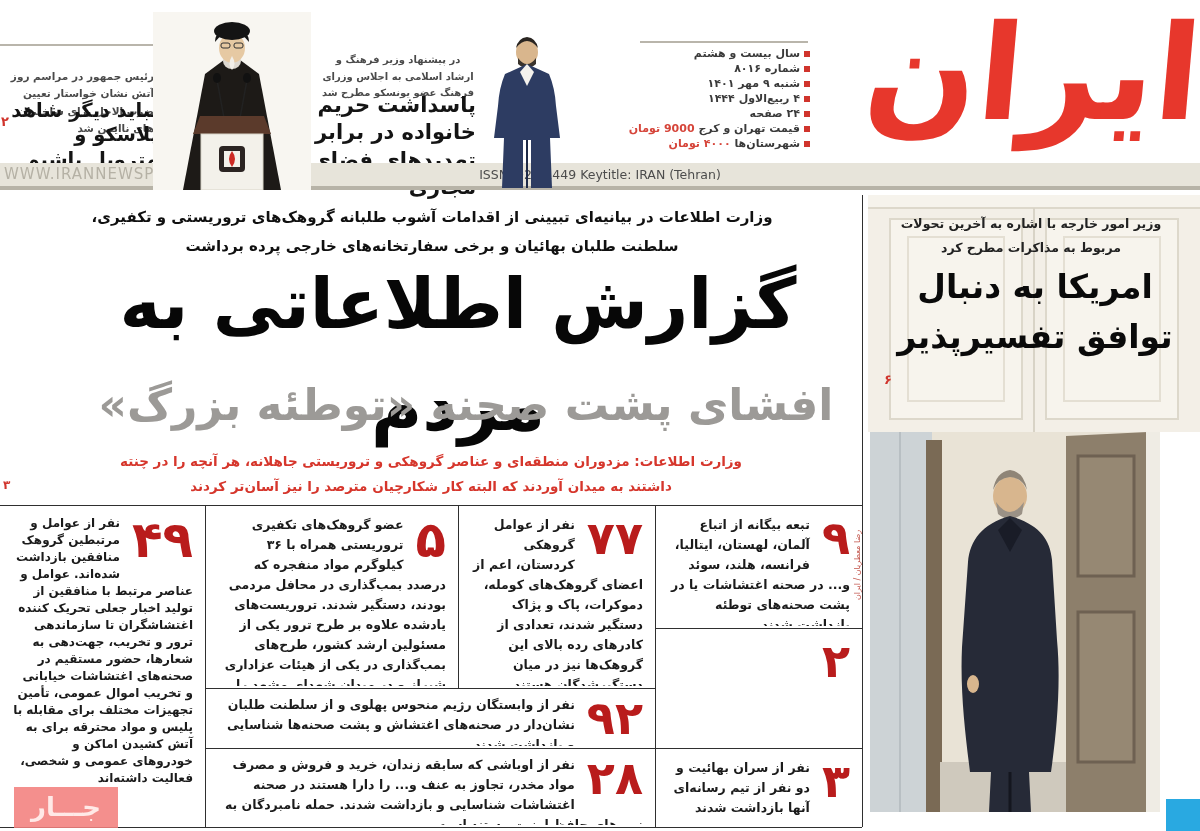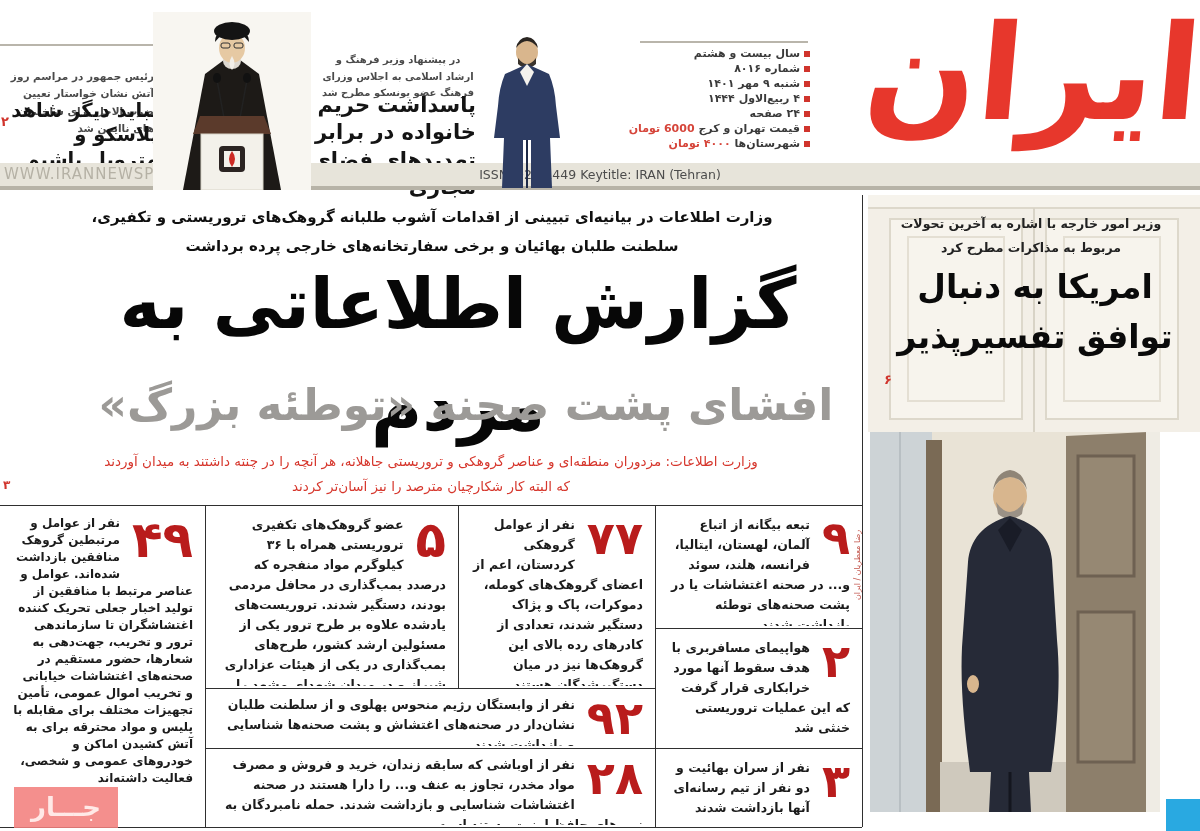--- a/index.html
+++ b/index.html
@@ -23,21 +23,21 @@
 
   
   .kicker-s{font-size:10.5px;color:#4a4a4a;font-weight:bold;line-height:1.65;text-align:right;}
   .headline-s{font-weight:bold;color:#141414;text-align:right;}
   .pnum{color:#d0342c;font-weight:bold;font-size:13px;}
 
   
   .lead-kicker{left:70px;top:203px;width:724px;text-align:center;font-size:15px;font-weight:bold;color:#101010;line-height:1.9;}
   .lead-headline{left:0;top:254px;width:862px;text-align:center;font-size:70px;font-weight:bold;color:#070707;line-height:1.45;margin-left:27px;}
   .lead-sub{left:0;top:370px;width:862px;text-align:center;font-size:44px;font-weight:bold;color:#9c9a97;line-height:1.6;padding-left:35px;}
-  .lead-deck{left:100px;top:449px;width:662px;text-align:center;font-size:13.5px;font-weight:normal;color:#d6362c;line-height:1.85;}
+  .lead-deck{left:100px;top:449px;width:662px;text-align:center;font-size:13.5px;font-weight:bold;color:#d6362c;line-height:1.85;}
 
   
   .r-kicker{left:880px;top:212px;width:302px;text-align:center;font-size:12.5px;font-weight:bold;color:#222;line-height:1.95;z-index:2;}
   .r-headline{left:884px;top:262px;width:302px;text-align:center;font-size:33px;font-weight:bold;color:#0a0a0a;line-height:1.5;z-index:2;}
   .photo-credit{left:853px;top:600px;font-size:8px;color:#c4584f;transform:rotate(-90deg);transform-origin:left top;white-space:nowrap;}
 
   
   .stat{position:absolute;overflow:hidden;padding:8px 10px;box-sizing:border-box;}
   .stat-num{float:right;font-weight:bold;color:#b91c1c;font-size:46px;line-height:0.95;margin:2px 0 6px 12px;}
   .stat-txt{font-weight:bold;font-size:12.5px;line-height:1.6;color:#1b1b1b;text-align:right;}
@@ -55,21 +55,21 @@
 
   <div class="abs logo">ایران</div>
 
   <div class="grayline" style="left:640px;top:41px;width:168px;height:2px;"></div>
   <div class="abs info-list">
     <div class="row"><span class="bullet"></span><span>سال بیست و هشتم</span></div>
     <div class="row"><span class="bullet"></span><span>شماره ۸۰۱۶</span></div>
     <div class="row"><span class="bullet"></span><span>شنبه ۹ مهر ۱۴۰۱</span></div>
     <div class="row"><span class="bullet"></span><span>۴ ربیع‌الاول ۱۴۴۴</span></div>
     <div class="row"><span class="bullet"></span><span>۲۴ صفحه</span></div>
-    <div class="row"><span class="bullet"></span><span>قیمت تهران و کرج</span> <span class="redval">6000 تومان</span></div>
+    <div class="row"><span class="bullet"></span><span>قیمت تهران و کرج</span> <span class="redval">9000 تومان</span></div>
     <div class="row"><span class="bullet"></span><span>شهرستان‌ها</span> <span class="redval">۴۰۰۰ تومان</span></div>
   </div>
 
   <div class="abs issn-bar">
     <span class="website">WWW.IRANNEWSPAPER.IR</span>
     <span class="issn-text">ISSN1027-1449 Keytitle: IRAN (Tehran)</span>
   </div>
 
   <div class="grayline" style="left:0;top:44px;width:186px;height:2px;"></div>
   <svg class="abs" style="left:153px;top:12px;z-index:2;" width="158" height="178" viewBox="0 0 158 178">
@@ -173,21 +173,20 @@
   <div class="stat" style="left:657px;top:507px;width:203px;height:119px;">
     <div class="stat-num">۹</div>
     <div class="stat-txt">تبعه بیگانه از اتباع آلمان، لهستان، ایتالیا، فرانسه، هلند، سوئد و... در صحنه اغتشاشات یا در پشت صحنه‌های توطئه بازداشت شدند</div>
   </div>
   <div class="stat" style="left:207px;top:690px;width:446px;height:56px;padding-top:5px;">
     <div class="stat-num">۹۲</div>
     <div class="stat-txt">نفر از وابستگان رژیم منحوس پهلوی و از سلطنت طلبان نشان‌دار در صحنه‌های اغتشاش و پشت صحنه‌ها شناسایی و بازداشت شدند</div>
   </div>
   <div class="stat" style="left:657px;top:630px;width:203px;height:116px;">
     <div class="stat-num">۲</div>
-    <div class="stat-txt">هواپیمای مسافربری با هدف سقوط آنها مورد خرابکاری قرار گرفت که این عملیات تروریستی خنثی شد</div>
   </div>
   <div class="stat" style="left:207px;top:750px;width:446px;height:75px;padding-top:5px;">
     <div class="stat-num">۲۸</div>
     <div class="stat-txt">نفر از اوباشی که سابقه زندان، خرید و فروش و مصرف مواد مخدر، تجاوز به عنف و... را دارا هستند در صحنه اغتشاشات شناسایی و بازداشت شدند. حمله نامبردگان به نیروهای حافظ امنیت مستند است</div>
   </div>
   <div class="stat" style="left:657px;top:750px;width:203px;height:75px;">
     <div class="stat-num">۳</div>
     <div class="stat-txt">نفر از سران بهائیت و دو نفر از تیم رسانه‌ای آنها بازداشت شدند</div>
   </div>
 

